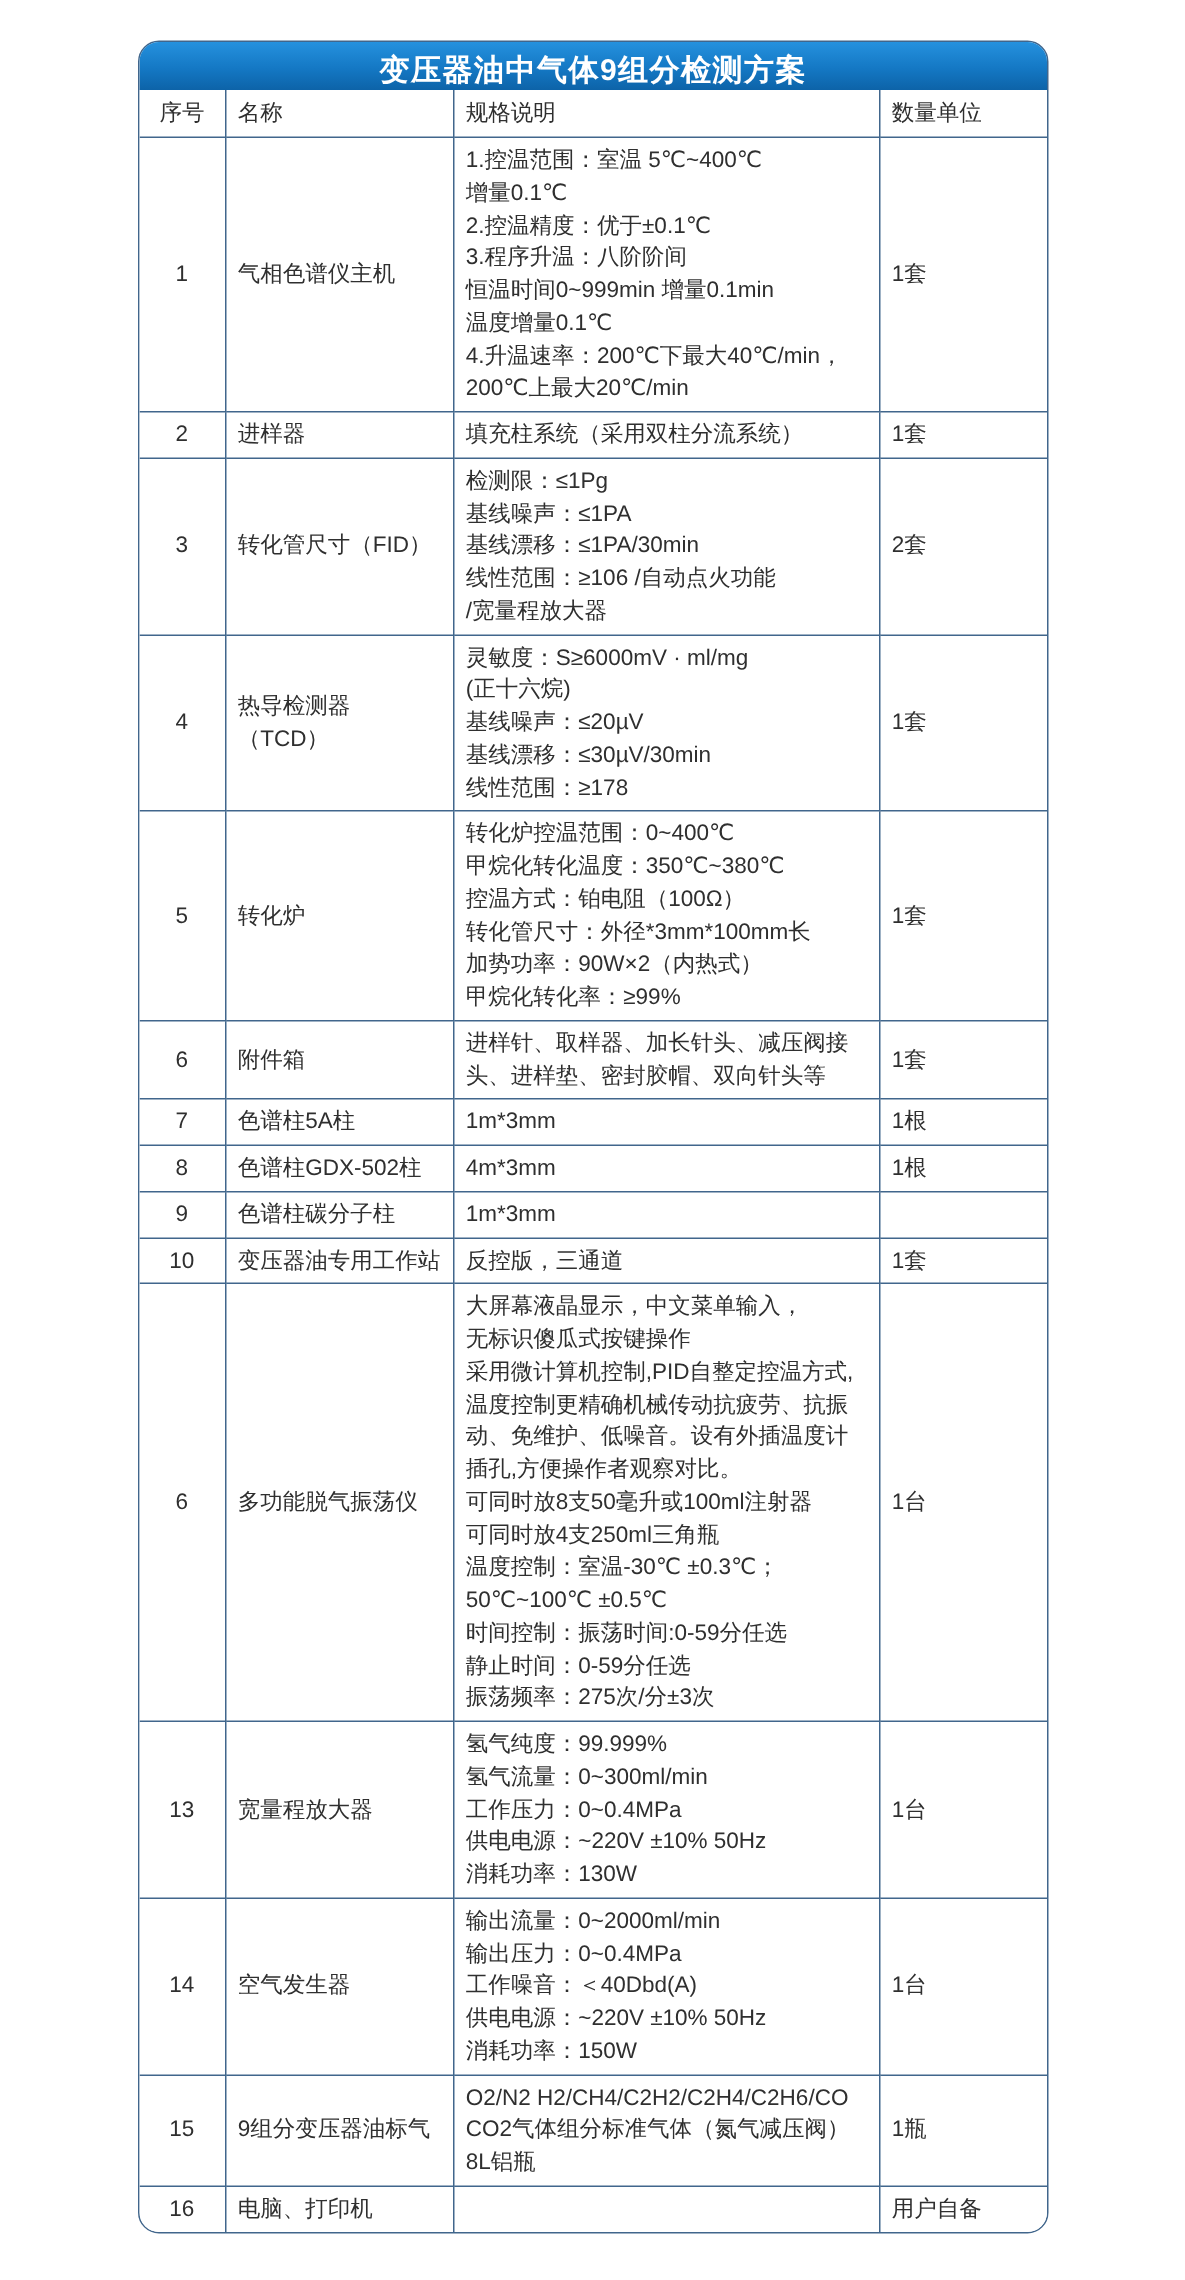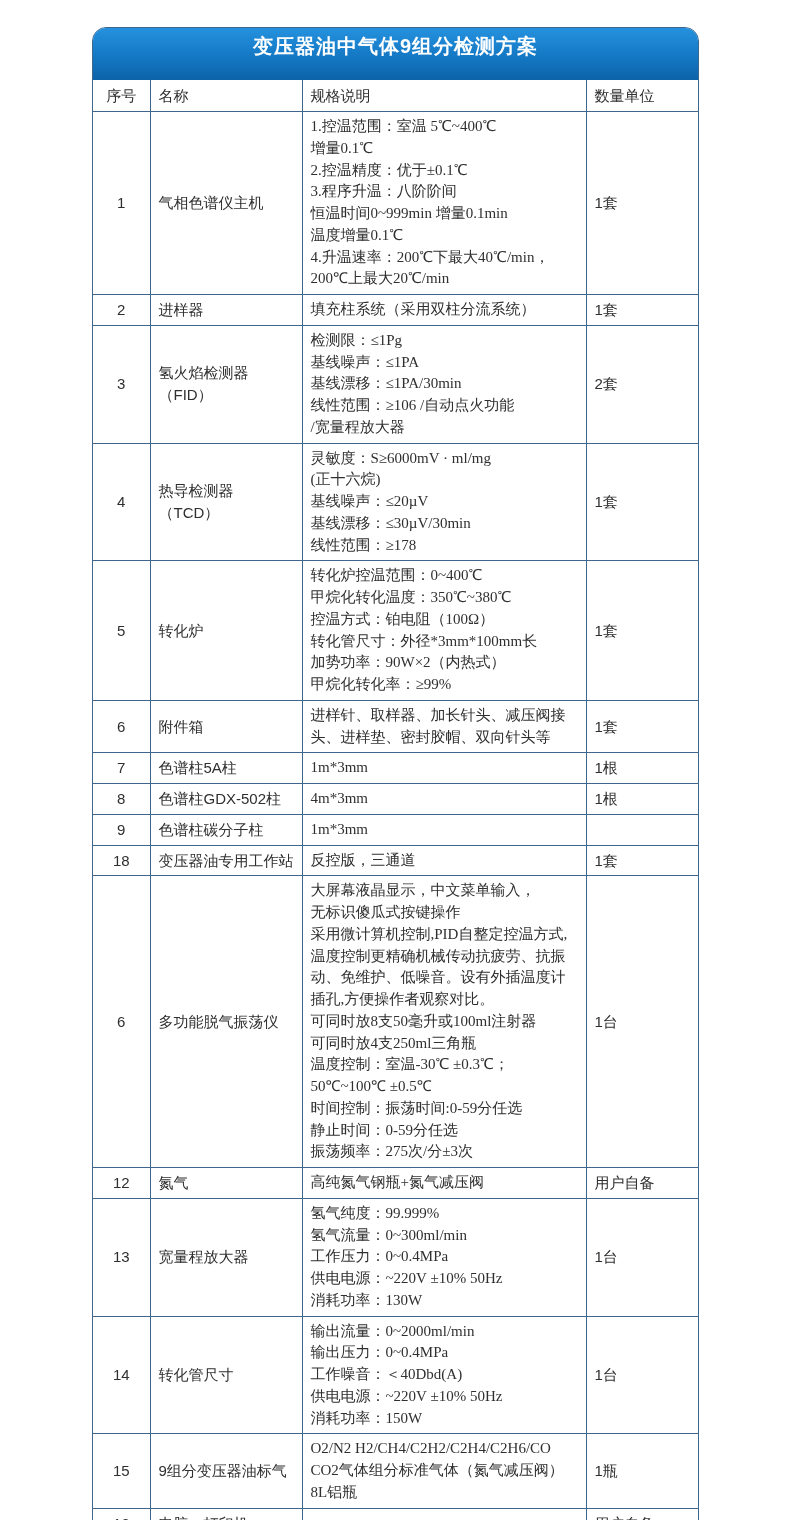--- a/index.html
+++ b/index.html
@@ -25,21 +25,21 @@
     overflow: hidden;
     background: #ffffff;
     box-sizing: border-box;
   }
   .title-band {
     background: linear-gradient(180deg, #2591de 0%, #1478c4 55%, #0d63a8 100%);
     color: #ffffff;
     font-size: 20px;
     font-weight: bold;
     text-align: center;
-    padding: 5px 0 20px 0;
+    padding: 5px 0 0 0;
     letter-spacing: 1px;
   }
   table.spec-table {
     width: 100%;
     border-collapse: collapse;
     table-layout: fixed;
     font-size: 15px;
     color: #2f2f2f;
     background: #ffffff;
   }
@@ -51,21 +51,21 @@
     font-weight: normal;
     text-align: left;
     line-height: 1.45;
     word-break: break-word;
   }
   table.spec-table tr > *:first-child { border-left: none; }
   table.spec-table tr > *:last-child { border-right: none; }
   table.spec-table tr:first-child > * { border-top: none; }
   table.spec-table tr:last-child > * { border-bottom: none; }
   .c-no { text-align: center !important; }
-  .c-spec { white-space: pre-line; font-family: Liberation Serif, serif; }
+  .c-spec { white-space: pre-line; }
   .header-row th { height: 23px; margin-top: 40px; }
 </style>
 </head>
 <body>
 
 <div class="page">
   <div class="card">
     <div class="title-band">变压器油中气体9组分检测方案</div>
     <table class="spec-table">
       <colgroup>
@@ -95,21 +95,21 @@
         <td class="c-qty">1套</td>
       </tr>
       <tr>
         <td class="c-no">2</td>
         <td class="c-name">进样器</td>
         <td class="c-spec">填充柱系统（采用双柱分流系统）</td>
         <td class="c-qty">1套</td>
       </tr>
       <tr>
         <td class="c-no">3</td>
-        <td class="c-name">氢火焰检测器（FID）</td>
+        <td class="c-name">转化管尺寸（FID）</td>
         <td class="c-spec">检测限：≤1Pg
 基线噪声：≤1PA
 基线漂移：≤1PA/30min
 线性范围：≥106 /自动点火功能
 /宽量程放大器</td>
         <td class="c-qty">2套</td>
       </tr>
       <tr>
         <td class="c-no">4</td>
         <td class="c-name">热导检测器（TCD）</td>
@@ -149,59 +149,53 @@
         <td class="c-spec">4m*3mm</td>
         <td class="c-qty">1根</td>
       </tr>
       <tr>
         <td class="c-no">9</td>
         <td class="c-name">色谱柱碳分子柱</td>
         <td class="c-spec">1m*3mm</td>
         <td class="c-qty"></td>
       </tr>
       <tr>
-        <td class="c-no">18</td>
+        <td class="c-no">10</td>
         <td class="c-name">变压器油专用工作站</td>
         <td class="c-spec">反控版，三通道</td>
         <td class="c-qty">1套</td>
       </tr>
       <tr>
         <td class="c-no">6</td>
         <td class="c-name">多功能脱气振荡仪</td>
         <td class="c-spec">大屏幕液晶显示，中文菜单输入，
 无标识傻瓜式按键操作
 采用微计算机控制,PID自整定控温方式,温度控制更精确机械传动抗疲劳、抗振动、免维护、低噪音。设有外插温度计插孔,方便操作者观察对比。
 可同时放8支50毫升或100ml注射器
 可同时放4支250ml三角瓶
 温度控制：室温-30℃ ±0.3℃；
 50℃~100℃ ±0.5℃
 时间控制：振荡时间:0-59分任选
 静止时间：0-59分任选
 振荡频率：275次/分±3次</td>
         <td class="c-qty">1台</td>
       </tr>
       <tr>
-        <td class="c-no">12</td>
-        <td class="c-name">氮气</td>
-        <td class="c-spec">高纯氮气钢瓶+氮气减压阀</td>
-        <td class="c-qty">用户自备</td>
-      </tr>
-      <tr>
         <td class="c-no">13</td>
         <td class="c-name">宽量程放大器</td>
         <td class="c-spec">氢气纯度：99.999%
 氢气流量：0~300ml/min
 工作压力：0~0.4MPa
 供电电源：~220V ±10% 50Hz
 消耗功率：130W</td>
         <td class="c-qty">1台</td>
       </tr>
       <tr>
         <td class="c-no">14</td>
-        <td class="c-name">转化管尺寸</td>
+        <td class="c-name">空气发生器</td>
         <td class="c-spec">输出流量：0~2000ml/min
 输出压力：0~0.4MPa
 工作噪音：＜40Dbd(A)
 供电电源：~220V ±10% 50Hz
 消耗功率：150W</td>
         <td class="c-qty">1台</td>
       </tr>
       <tr>
         <td class="c-no">15</td>
         <td class="c-name">9组分变压器油标气</td>

